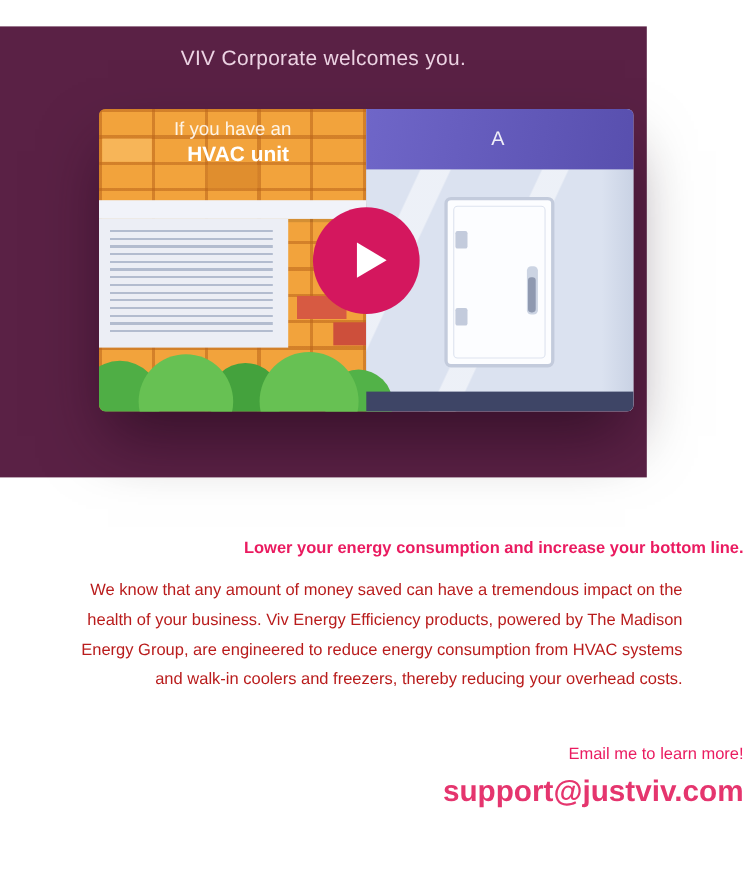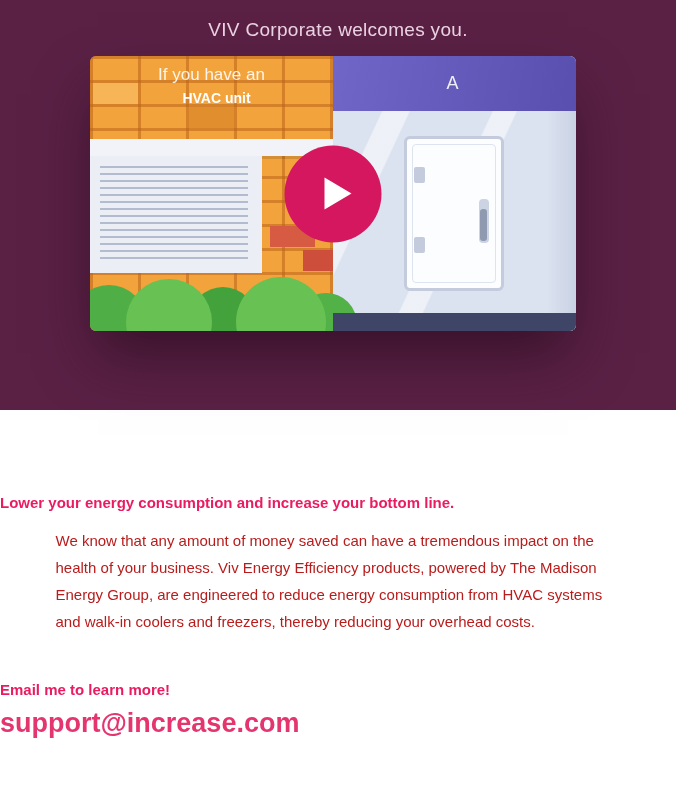--- a/index.html
+++ b/index.html
@@ -5,37 +5,38 @@
   * { box-sizing: border-box; margin: 0; padding: 0; }
   html, body { width: 676px; height: 799px; overflow: hidden; }
   body {
     font-family: "Liberation Sans", sans-serif;
     background: #ffffff;
   }
 
   
   .hero {
     position: relative;
-    width: 676px;
+    width: 588px;
     height: 410px;
     background: #5a2145;
+    margin-top: 24px;
   }
   .hero-title {
     padding-top: 19px;
     text-align: center;
     font-size: 19px;
     font-weight: 400;
     letter-spacing: .3px;
     color: #ecd3e3;
   }
 
   .video-card {
     position: absolute;
     left: 90px;
-    top: 56px;
+    top: 75px;
     width: 486px;
     height: 275px;
     border-radius: 6px;
     overflow: hidden;
     display: flex;
     cursor: pointer;
     box-shadow: 0 30px 55px -8px rgba(25,3,20,.55);
   }
   .half { position: relative; width: 50%; height: 100%; }
 
@@ -51,21 +52,21 @@
   .brick-accent.r1 { right: 0; bottom: 60px; width: 30px; height: 21px; background: #cd4f3b; }
   .brick-accent.r2 { right: 18px; bottom: 84px; width: 45px; height: 21px; background: #d75a42; }
   .brick-accent.l1 { left: 3px; top: 27px; width: 45px; height: 21px; background: #f7b558; }
   .brick-accent.l2 { left: 99px; top: 51px; width: 45px; height: 21px; background: #e08e2e; }
 
   .caption-left {
     position: absolute; top: 8px; left: 0; right: 0;
     text-align: center; z-index: 3; color: #fff;
   }
   .cap-line1 { font-size: 17px; font-weight: 400; color: rgba(255,255,255,.88); line-height: 22px; }
-  .cap-line2 { font-size: 14px; font-weight: 700; line-height: 24px; padding-left: 10px; }
+  .cap-line2 { font-size: 19px; font-weight: 700; line-height: 24px; padding-left: 10px; }
 
   .hvac-ledge {
     position: absolute; top: 83px; left: 0; width: 100%; height: 17px;
     background: #f1f3f9; z-index: 2;
     box-shadow: 0 3px 0 rgba(0,0,0,.12);
   }
   .hvac-body {
     position: absolute; top: 100px; left: 0; width: 172px; height: 117px;
     background: #eceef5; z-index: 2;
   }
@@ -142,41 +143,41 @@
   .play-tri {
     width: 0; height: 0; margin-left: 10px;
     border-left: 27px solid #ffffff;
     border-top: 16px solid transparent;
     border-bottom: 16px solid transparent;
   }
 
   
   .content {
     background: #ffffff;
-    text-align: left;
-    padding-top: 84px;
+    text-align: right;
+    padding-top: 56px;
   }
   .tagline {
     color: #ea1b60;
     font-size: 15px;
     font-weight: 700;
     margin-bottom: 16px;
   }
   .body-text {
     width: 565px;
     margin: 0 auto;
     color: #b91c1c;
     font-size: 15px;
     line-height: 27px;
   }
   .cta {
     margin-top: 46px;
     color: #ea1b60;
     font-size: 15px;
-    font-weight: 700;
+    font-weight: 400;
   }
   .email {
     display: inline-block;
     margin-top: 10px;
     color: #e5356e;
     font-size: 27px;
     font-weight: 700;
     text-decoration: none;
   }
 </style>
@@ -233,16 +234,16 @@
       <div class="play-btn">
         <span class="play-tri"></span>
       </div>
     </div>
   </section>
 
   <section class="content">
     <p class="tagline">Lower your energy consumption and increase your bottom line.</p>
     <p class="body-text">We know that any amount of money saved can have a tremendous impact on the health of your business. Viv Energy Efficiency products, powered by The Madison Energy Group, are engineered to reduce energy consumption from HVAC systems and walk-in coolers and freezers, thereby reducing your overhead costs.</p>
     <p class="cta">Email me to learn more!</p>
-    <a class="email" href="#">support@increase.com</a>
+    <a class="email" href="#">support@justviv.com</a>
   </section>
 
 </div>
 
 </body></html>

